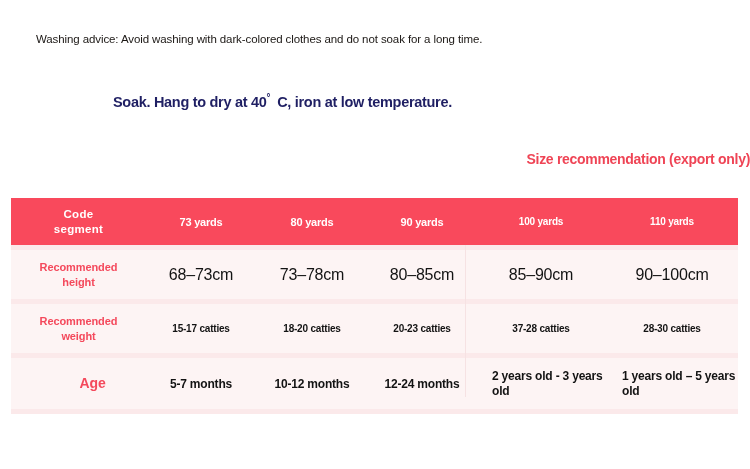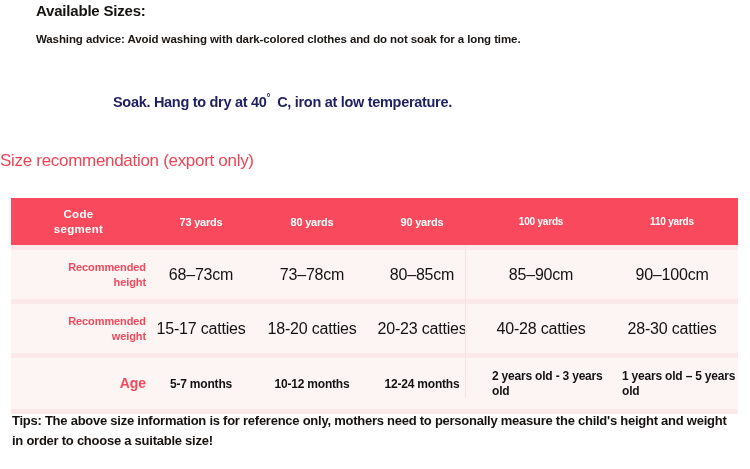--- a/index.html
+++ b/index.html
@@ -31,21 +31,21 @@
     font-weight: bold;
     color: #16130f;
     letter-spacing: -0.2px;
   }
 
   .washing-advice {
     position: absolute;
     left: 36px;
     top: 33px;
     font-size: 11.5px;
-    font-weight: bold;
+    font-weight: normal;
     color: #1b1714;
     letter-spacing: -0.1px;
     text-align: center;
   }
 
   .soak-line {
     position: absolute;
     left: 113px;
     top: 60px;
     font-size: 14.5px;
@@ -63,23 +63,23 @@
     display: inline-block;
     width: 7px;
   }
 
   
   .size-reco-title {
     position: absolute;
     left: 0;
     top: 151px;
     width: 750px;
-    text-align: left;
-    font-size: 17px;
-    font-weight: normal;
+    text-align: right;
+    font-size: 14px;
+    font-weight: bold;
     color: #ef4455;
     letter-spacing: -0.3px;
   }
 
   
   .size-table {
     position: absolute;
     left: 11px;
     top: 198px;
     width: 727px;
@@ -125,40 +125,40 @@
     background: #fbe9ea;
   }
   .sep td { padding: 0; line-height: 0; font-size: 0; }
 
   .lbl {
     color: #f4495c;
     font-weight: bold;
     font-size: 11px;
     line-height: 1.3;
     padding-left: 26px;
-    text-align: right;
+    text-align: center;
     letter-spacing: -0.1px;
   }
   .lbl.age-lbl {
     font-size: 14px;
     padding-left: 28px;
   }
 
   .cell {
     text-align: center;
     color: #131313;
     letter-spacing: -0.2px;
   }
   .cell.height-val {
     font-size: 16px;
     font-weight: normal;
   }
   .cell.weight-val {
-    font-size: 16px;
-    font-weight: normal;
+    font-size: 10px;
+    font-weight: bold;
   }
   .cell.age-val {
     font-size: 12px;
     font-weight: bold;
   }
   .cell.age-val.wrap {
     text-align: left;
     padding-left: 16px;
     line-height: 1.25;
   }
@@ -183,21 +183,20 @@
     color: #17120f;
     line-height: 1.55;
     letter-spacing: -0.25px;
   }
 </style>
 </head>
 <body>
 
 <div class="page">
 
-  <div class="available-title">Available Sizes:</div>
 
   <div class="washing-advice">Washing advice: Avoid washing with dark-colored clothes and do not soak for a long time.</div>
 
   <div class="soak-line">
     <span>Soak. Hang to dry at 40</span><span class="deg">°</span><span class="gap"></span><span>C, iron at low temperature.</span>
   </div>
 
   <div class="size-reco-title">Size recommendation (export only)</div>
 
   <table class="size-table">
@@ -246,21 +245,21 @@
         </tr>
 
       <tr class="row-weight">
         <td class="lbl">
           <div>Recommended</div>
           <div>weight</div>
         </td>
         <td class="cell weight-val">15-17 catties</td>
         <td class="cell weight-val">18-20 catties</td>
         <td class="cell weight-val">20-23 catties</td>
-        <td class="cell weight-val">40-28 catties</td>
+        <td class="cell weight-val">37-28 catties</td>
         <td class="cell weight-val">28-30 catties</td>
       </tr>
 
       <tr class="sep">
           <td colspan="6"></td>
         </tr>
 
       <tr class="row-age">
         <td class="lbl age-lbl">
           <div>Age</div>
@@ -273,15 +272,14 @@
       </tr>
 
       <tr class="sep">
           <td colspan="6"></td>
         </tr>
     </tbody>
   </table>
 
   <div class="vline"></div>
 
-  <div class="tips">Tips: The above size information is for reference only, mothers need to personally measure the child's height and weight in order to choose a suitable size!</div>
 
 </div>
 
 </body></html>

